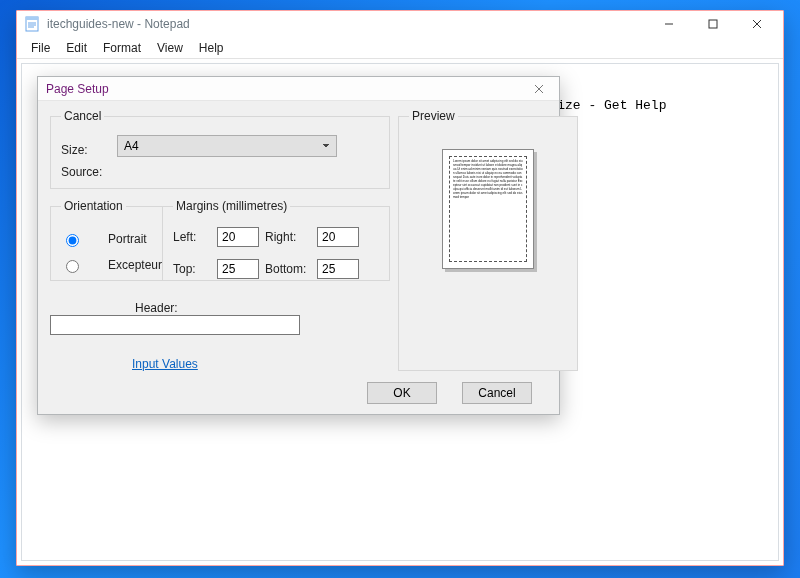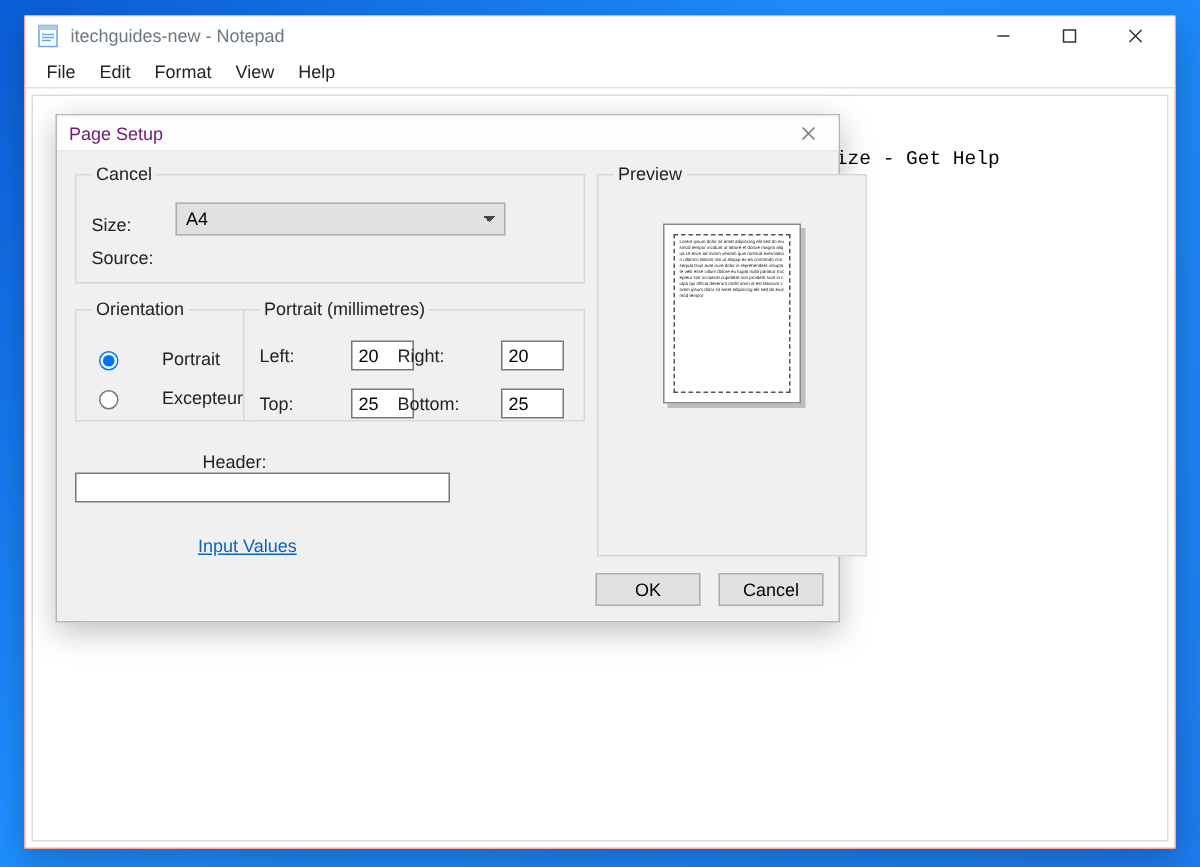--- a/index.html
+++ b/index.html
@@ -150,35 +150,34 @@
     row-gap: 12px; column-gap: 6px;
     align-items: center;
     margin-top: 6px;
   }
   .margins-grid input {
     width: 42px; height: 20px;
     border: 1px solid #777;
     font-size: 12px;
     padding: 0 4px;
     background: #fff;
-    margin-left: 17px;
   }
 
   .hf-row { position: absolute; left: 12px; display: flex; align-items: center; flex-direction: column; }
   .hf-row .lbl { width: 80px; }
   .hf-row input { width: 250px; height: 20px; border: 1px solid #777; background: #fff; padding: 0 4px; font-size: 12px; }
   .header-row { top: 200px; }
   .footer-row { top: 228px; }
 
   .link { position: absolute; left: 94px; top: 256px; color: #0a63c2; text-decoration: underline; font-size: 12px; cursor: pointer; }
 
   .dlg-buttons {
     position: absolute;
-    right: 10px; bottom: 10px;
-    display: flex; gap: 12px; justify-content: center;
+    right: 27px; bottom: 10px;
+    display: flex; gap: 25px; justify-content: center;
   }
   .dlg-buttons button {
     width: 70px; height: 22px;
     border: 1px solid #adadad;
     background: #e1e1e1;
     font-size: 12px;
     cursor: pointer;
   }
 
   .preview-page-wrap {
@@ -290,21 +289,21 @@
             <input type="radio" name="orient" checked="" style="">
             <span>Portrait</span>
           </label>
           <label class="radio">
             <input type="radio" name="orient" style="">
             <span>Excepteur</span>
           </label>
         </fieldset>
 
         <fieldset class="group margins-group">
-          <legend>Portrait (millimetres)</legend>
+          <legend>Margins (millimetres)</legend>
           <div class="margins-grid">
             <span>Left:</span>
             <input value="20" style="">
             <span>Right:</span>
             <input value="20" style="">
             <span>Top:</span>
             <input value="25" style="">
             <span>Bottom:</span>
             <input value="25" style="">
           </div>

